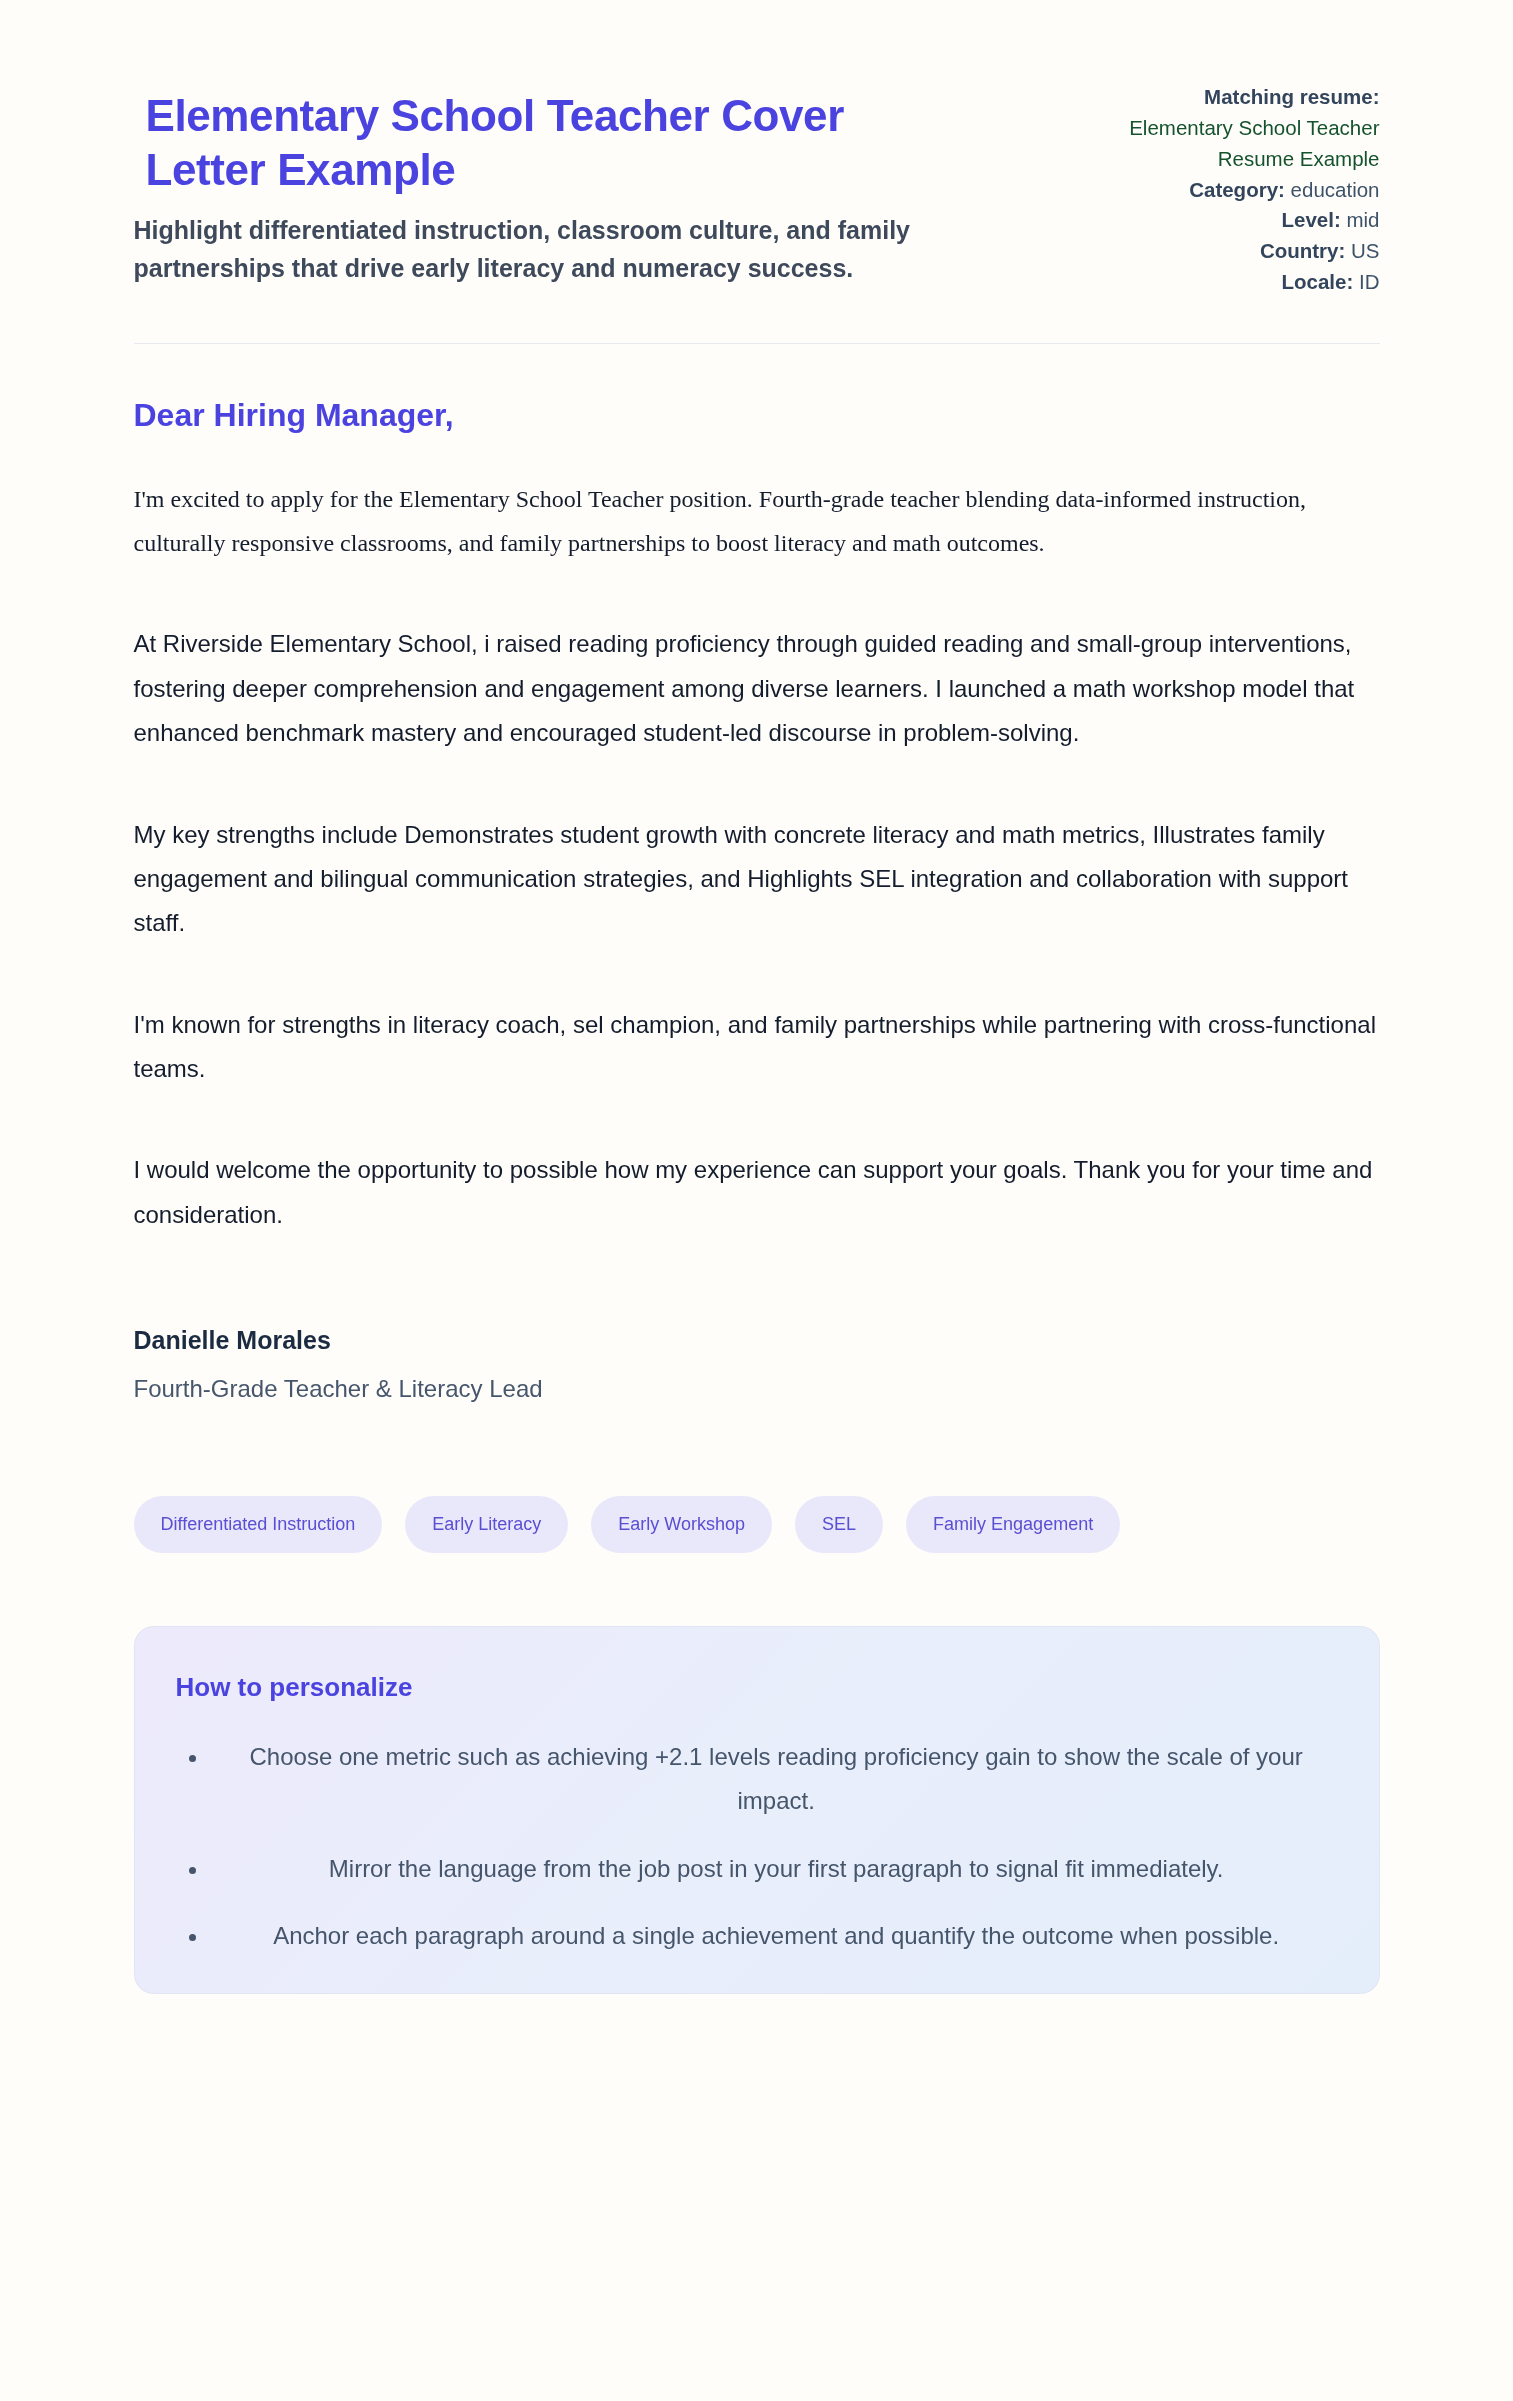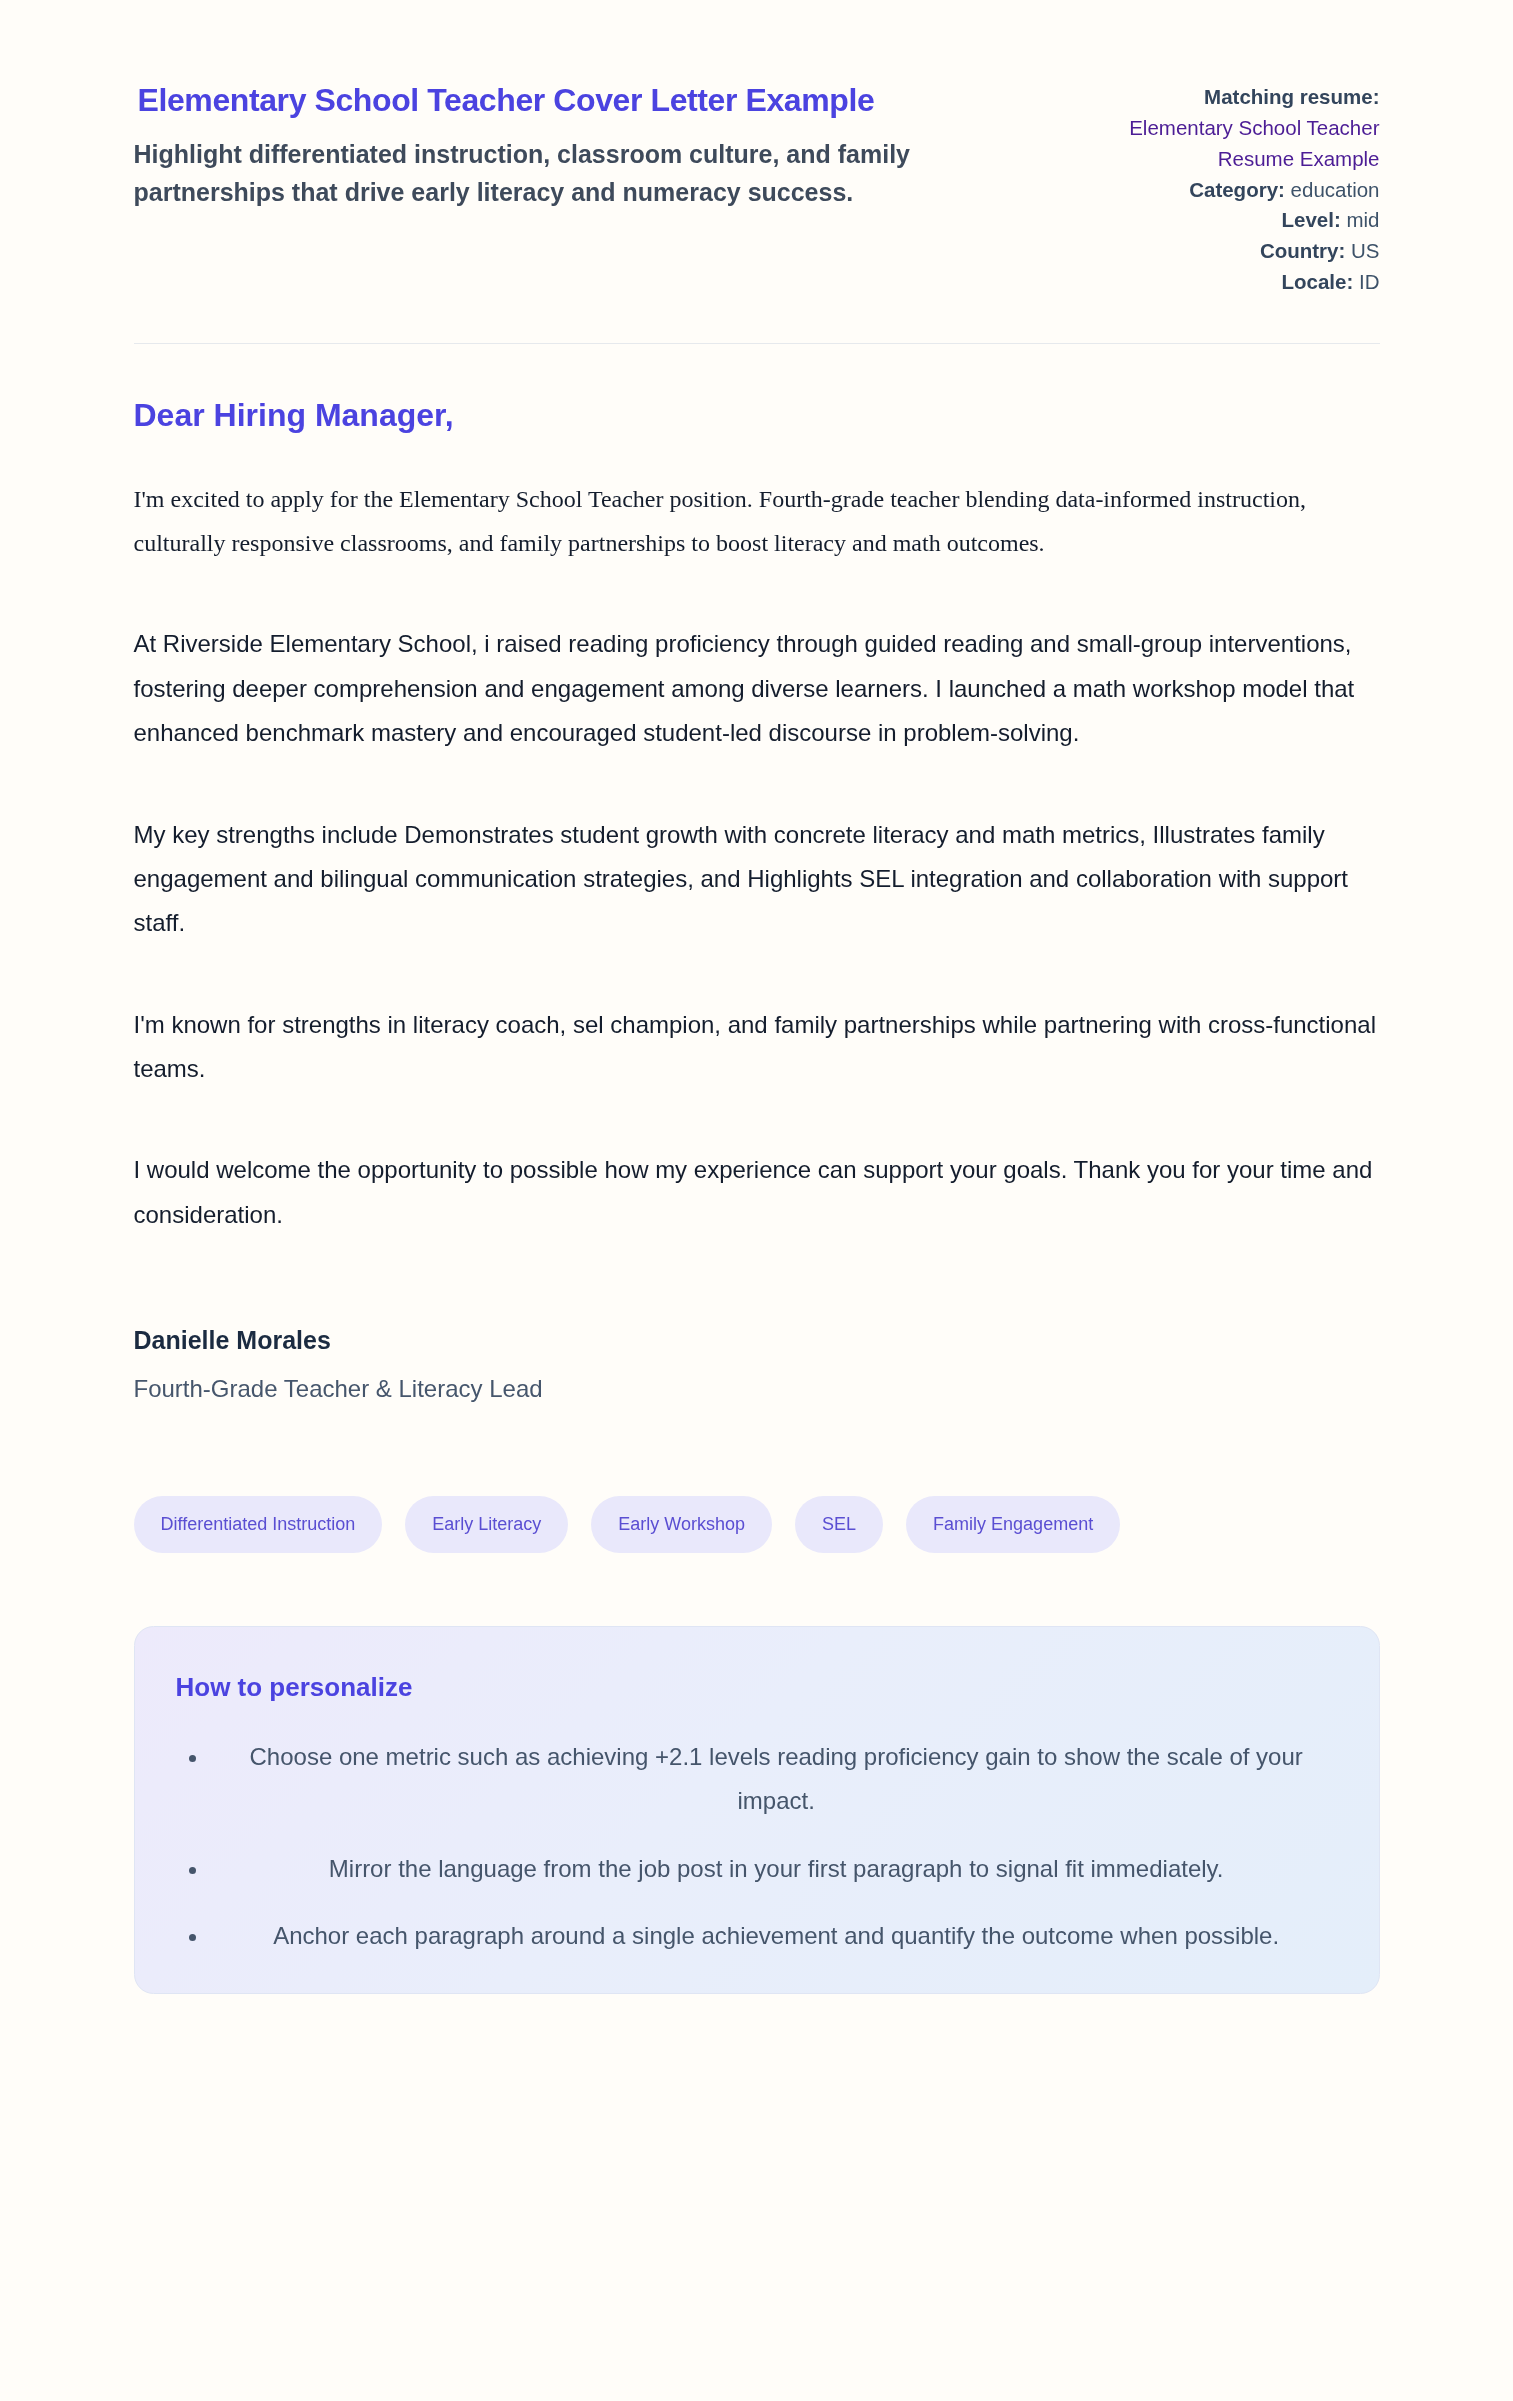--- a/index.html
+++ b/index.html
@@ -14,22 +14,22 @@
   .content {
     width: 1246px;
     margin: 0 auto;
     padding-top: 77px;
   }
 
   
   .header { display: flex; justify-content: space-between; align-items: flex-start; }
   .header-left { width: 854px; }
   .page-title {
-    margin: 4px;
-    font-size: 32px;
+    margin: 12px;
+    font-size: 44px;
     line-height: 1.22;
     font-weight: 700;
     letter-spacing: -0.4px;
     color: #4b43e0;
     max-width: 801px;
   }
   .subtitle {
     margin: 16px 0 0;
     font-size: 25px;
     line-height: 1.5;
@@ -41,21 +41,21 @@
     width: 258px;
     margin-top: 5.3px;
     text-align: right;
     font-size: 20.5px;
     line-height: 1.5;
     color: #3d5269;
   }
   .meta b { color: #33455c; font-weight: 700; }
   .meta .meta-row { margin: 0; }
   .meta .stack { display: block; }
-  .meta a { color: #4c1d95; text-decoration: none; cursor: pointer; }
+  .meta a { color: #14532d; text-decoration: none; cursor: pointer; }
 
   .divider {
     border: none;
     border-top: 1.8px solid #e6e9ed;
     margin: 45px 0 0;
   }
 
   
   .greeting {
     margin: 53px 0 0;

